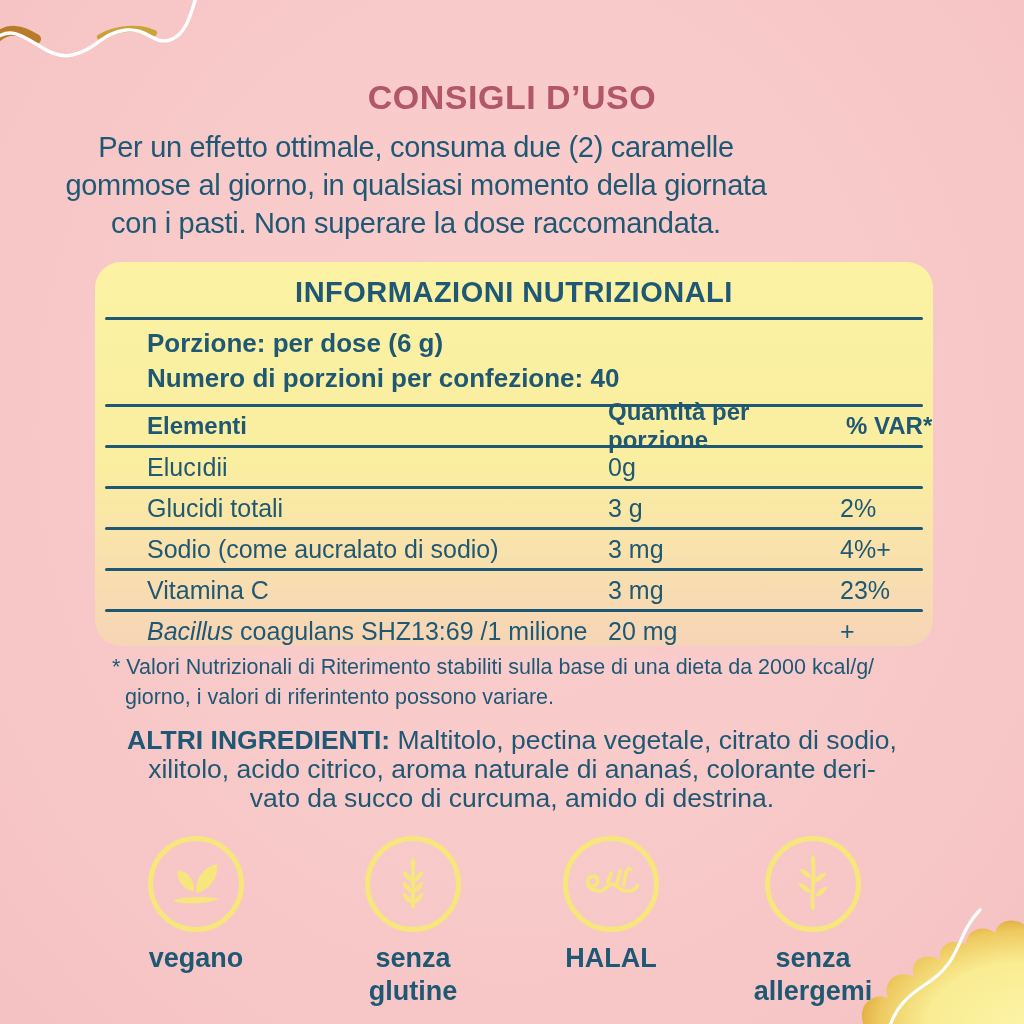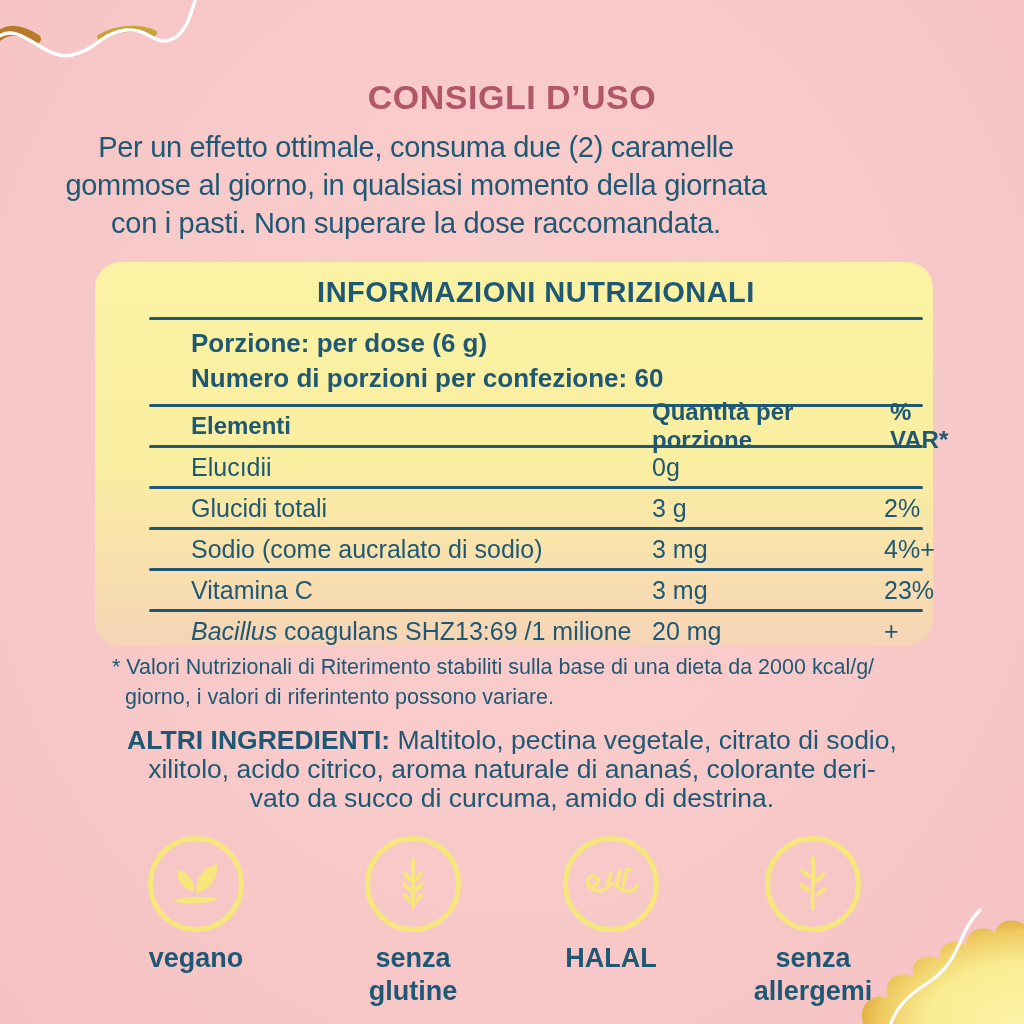--- a/index.html
+++ b/index.html
@@ -30,21 +30,20 @@
     position:absolute;top:128px;left:0;width:832px;
     text-align:center;font-size:29px;line-height:38px;letter-spacing:-0.3px;
     white-space:pre-line;margin:0;color:var(--teal);
   }
 
   .nutri-box{
     position:absolute;left:95px;top:262px;width:838px;height:384px;
     border-radius:26px;box-sizing:border-box;
     background:linear-gradient(180deg,var(--panel-top) 0%,#faeea0 52%,#f8ddb0 84%,var(--panel-bottom) 100%);
     padding-top:12px;
-    padding-left:44px;
   }
   .nutri-header{
     margin:2px 0 8px 0;text-align:center;
     font-size:29px;font-weight:bold;letter-spacing:.5px;color:var(--teal);
   }
   .rule{height:3px;background:var(--teal);margin:0 10px;border-radius:2px;}
   .servings{padding:6px 0 8px 52px;}
   .servings p{margin:0;font-size:26px;font-weight:bold;line-height:35px;color:var(--teal);}
   .trow{display:flex;align-items:center;height:38px;font-size:25px;color:var(--teal);}
   .trow .c-name{flex:0 0 513px;box-sizing:border-box;padding-left:52px;}
@@ -92,21 +91,21 @@
 <h1 class="page-title">CONSIGLI D’USO</h1>
 <p class="intro">Per un effetto ottimale, consuma due (2) caramelle
 gommose al giorno, in qualsiasi momento della giornata
 con i pasti. Non superare la dose raccomandata.</p>
 
 <section class="nutri-box">
   <h2 class="nutri-header">INFORMAZIONI NUTRIZIONALI</h2>
   <div class="rule"></div>
   <div class="servings">
     <p>Porzione: per dose (6 g)</p>
-    <p>Numero di porzioni per confezione: 60</p>
+    <p>Numero di porzioni per confezione: 40</p>
   </div>
   <div class="rule"></div>
   <div class="trow thead">
     <span class="c-name">Elementi</span>
     <span class="c-amt">Quantità per porzione</span>
     <span class="c-dv">% VAR*</span>
   </div>
   <div class="rule"></div>
   <div id="nrows">
       <div class="trow">

